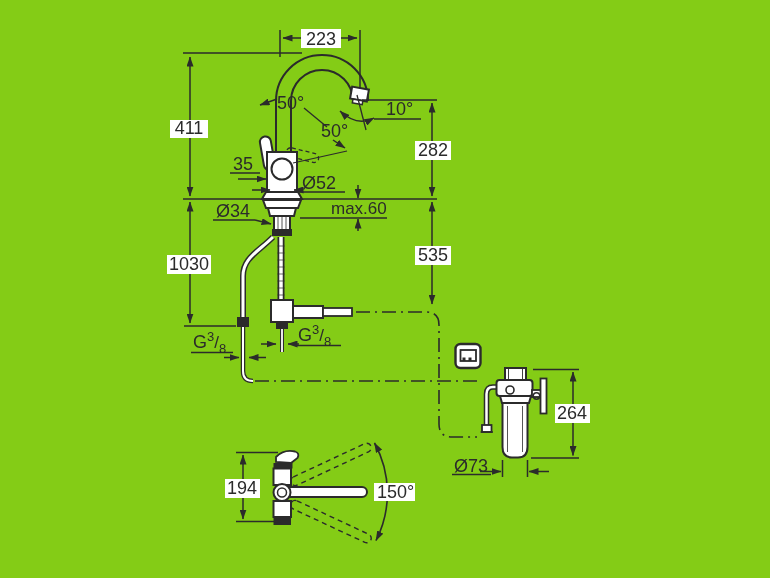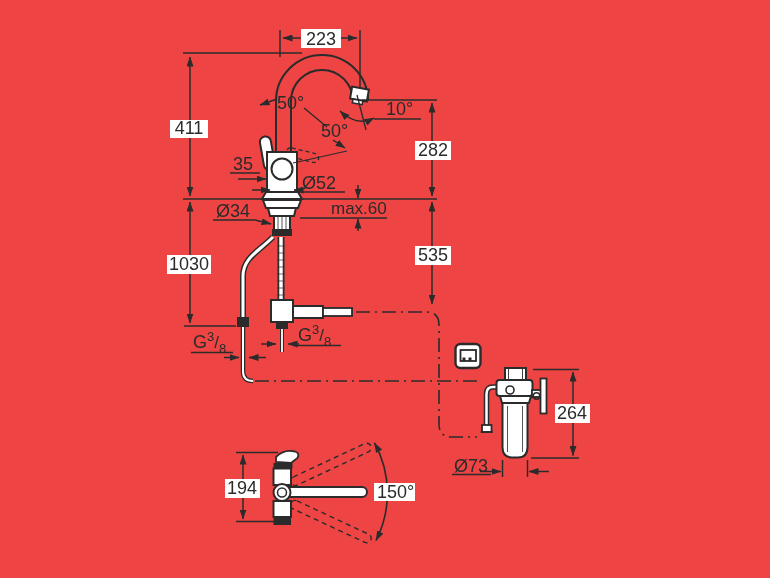--- a/index.html
+++ b/index.html
@@ -1,17 +1,17 @@
 <!DOCTYPE html>
 <html><head>
 <meta charset="utf-8">
 <style>
   html,body { margin:0; padding:0; background:#e9e9e9; }
   .canvas {
-    position:relative; width:770px; height:578px; background:#ef4444;
+    position:relative; width:770px; height:578px; background:#84cc16;
     font-family:"Liberation Sans", sans-serif; overflow:hidden;
   }
   svg text {
     font-family:"Liberation Sans", sans-serif;
     fill:#2b2b2b; font-size:18px;
   }
   svg .small { font-size:13px; }
   svg .mid { font-size:17px; }
 </style>
 </head>

